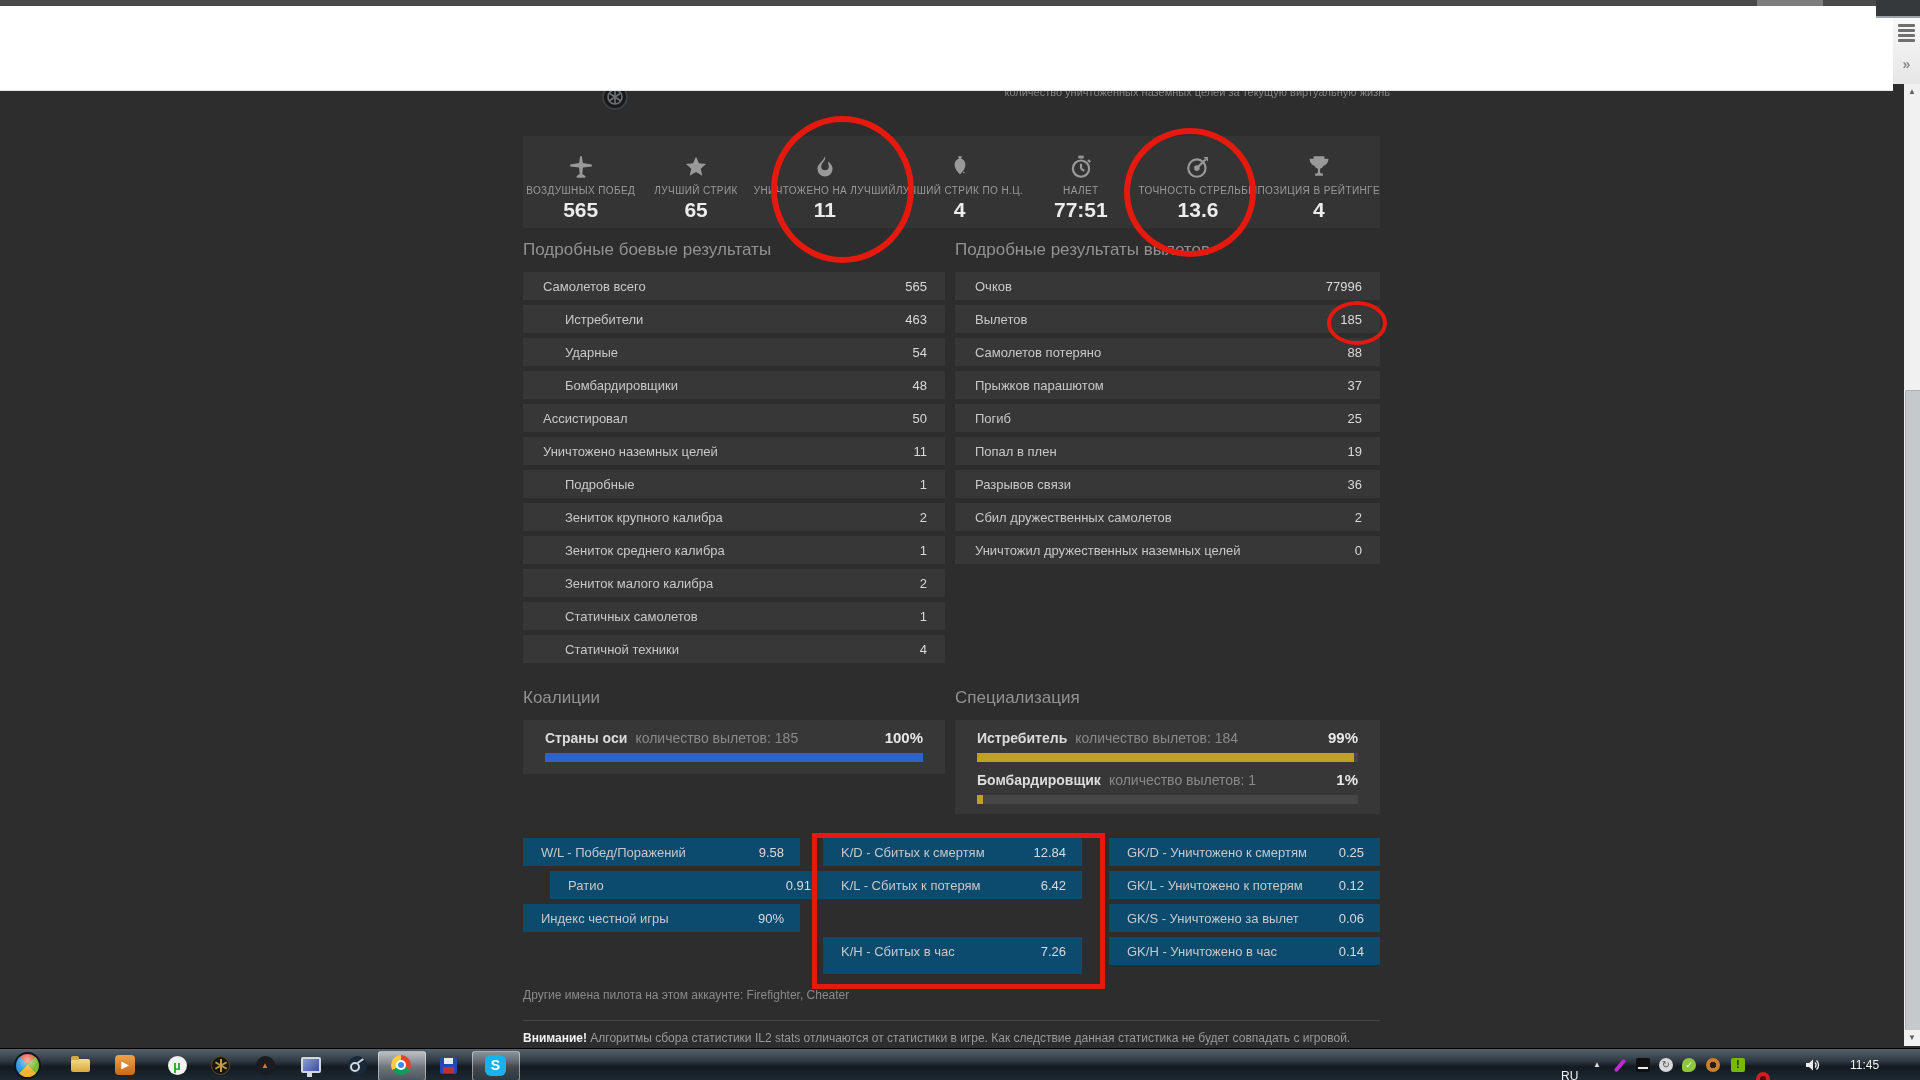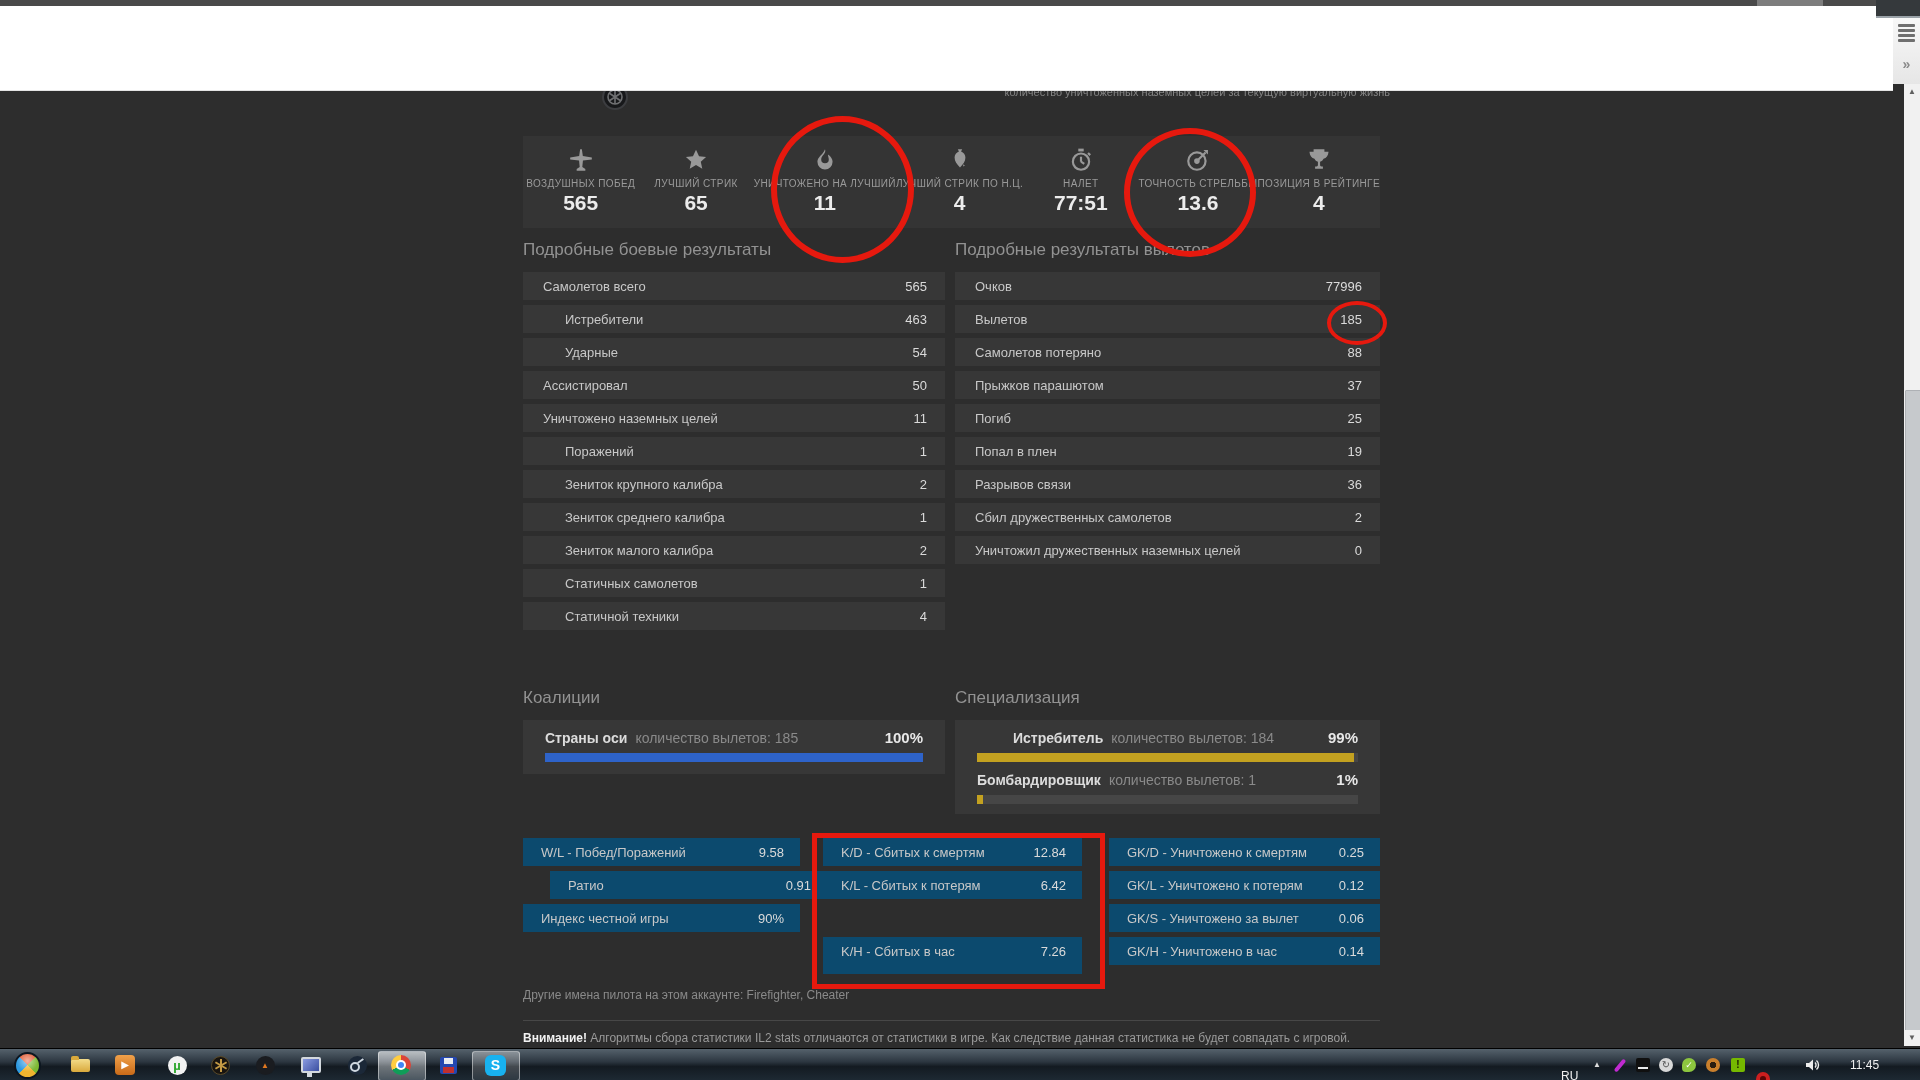--- a/index.html
+++ b/index.html
@@ -19,21 +19,21 @@
   .sb-btn{position:absolute;left:0;width:16px;height:16px;background:#f1f1f1;color:#606060;font-size:8px;text-align:center;line-height:16px;cursor:pointer;}
   #sb-up{top:0;}
   #sb-down{bottom:0;}
   #sb-thumb{position:absolute;left:1px;top:306px;width:14px;height:640px;background:#c6c9cc;border:1px solid #aeb1b5;border-radius:1px;cursor:pointer;}
   
   #page{left:0;top:90px;width:1904px;height:958px;background:#2d2d2d;overflow:hidden;}
   #site-logo{left:602px;top:-6px;width:26px;height:26px;border-radius:50%;background:#17181a;border:2px solid #3c3d40;box-sizing:border-box;}
   #site-logo svg{display:block;margin:1px;}
   #tooltip-text{top:-4px;right:514px;font-size:11px;color:#848484;white-space:nowrap;}
   
-  #summary-box{left:523px;top:46px;width:857px;height:92px;background:#343434;display:flex;}
+  #summary-box{left:523px;top:46px;width:857px;height:92px;background:#343434;display:flex;align-items:center;}
   .sum-col{flex:1;display:flex;flex-direction:column;align-items:center;padding-top:11px;}
   .sum-col svg{display:block;}
   .sum-label{margin-top:5px;font-size:10px;letter-spacing:.4px;color:#9a9a9a;white-space:nowrap;}
   .sum-value{margin-top:2px;font-size:21px;font-weight:bold;color:#ececec;}
   
   .sec-title{position:absolute;font-size:17px;color:#929292;}
   .tbl{position:absolute;width:422px;}
   .trow{position:relative;height:28px;margin-bottom:5px;background:#373737;}
   .tlabel{position:absolute;left:20px;top:7px;font-size:13px;color:#c8c8c8;white-space:nowrap;}
   .ind .tlabel{left:42px;}
@@ -229,30 +229,34 @@
         <span class="tval">565</span>
       </div>
     <div class="trow ind">
         <span class="tlabel">Истребители</span>
         <span class="tval">463</span>
       </div>
     <div class="trow ind">
         <span class="tlabel">Ударные</span>
         <span class="tval">54</span>
       </div>
+    <div class="trow ind">
+        <span class="tlabel">Бомбардировщики</span>
+        <span class="tval">48</span>
+      </div>
     <div class="trow">
         <span class="tlabel">Ассистировал</span>
         <span class="tval">50</span>
       </div>
     <div class="trow">
         <span class="tlabel">Уничтожено наземных целей</span>
         <span class="tval">11</span>
       </div>
     <div class="trow ind">
-        <span class="tlabel">Поражений</span>
+        <span class="tlabel">Подробные</span>
         <span class="tval">1</span>
       </div>
     <div class="trow ind">
         <span class="tlabel">Зениток крупного калибра</span>
         <span class="tval">2</span>
       </div>
     <div class="trow ind">
         <span class="tlabel">Зениток среднего калибра</span>
         <span class="tval">1</span>
       </div>
@@ -314,21 +318,21 @@
   <div class="bar-box" style="left:523px;top:630px;width:422px;height:54px;">
     <div class="bar-name" style="top:10px;"><span>Страны оси</span><span class="bar-note">количество вылетов: 185</span></div>
     <div class="bar-pct" style="top:9px;">100%</div>
     <div class="bar-track" style="top:33px;">
       <div class="bar-fill" style="width:100%;background:#2e63c9"></div>
     </div>
   </div>
 
   <div class="sec-title" style="left:955px;top:598px;">Специализация</div>
   <div class="bar-box" style="left:955px;top:630px;width:425px;height:94px;">
-    <div class="bar-name" style="top:10px;margin-left:36px;"><span>Истребитель</span><span class="bar-note">количество вылетов: 184</span></div>
+    <div class="bar-name" style="top:10px;"><span>Истребитель</span><span class="bar-note">количество вылетов: 184</span></div>
     <div class="bar-pct" style="top:9px;">99%</div>
     <div class="bar-track" style="top:33px;">
       <div class="bar-fill" style="width:99%;background:#c3a120"></div>
     </div>
     <div class="bar-name" style="top:52px;"><span>Бомбардировщик</span><span class="bar-note">количество вылетов: 1</span></div>
     <div class="bar-pct" style="top:51px;">1%</div>
     <div class="bar-track" style="top:75px;">
       <div class="bar-fill" style="width:6px;background:#c3a120"></div>
     </div>
   </div>

